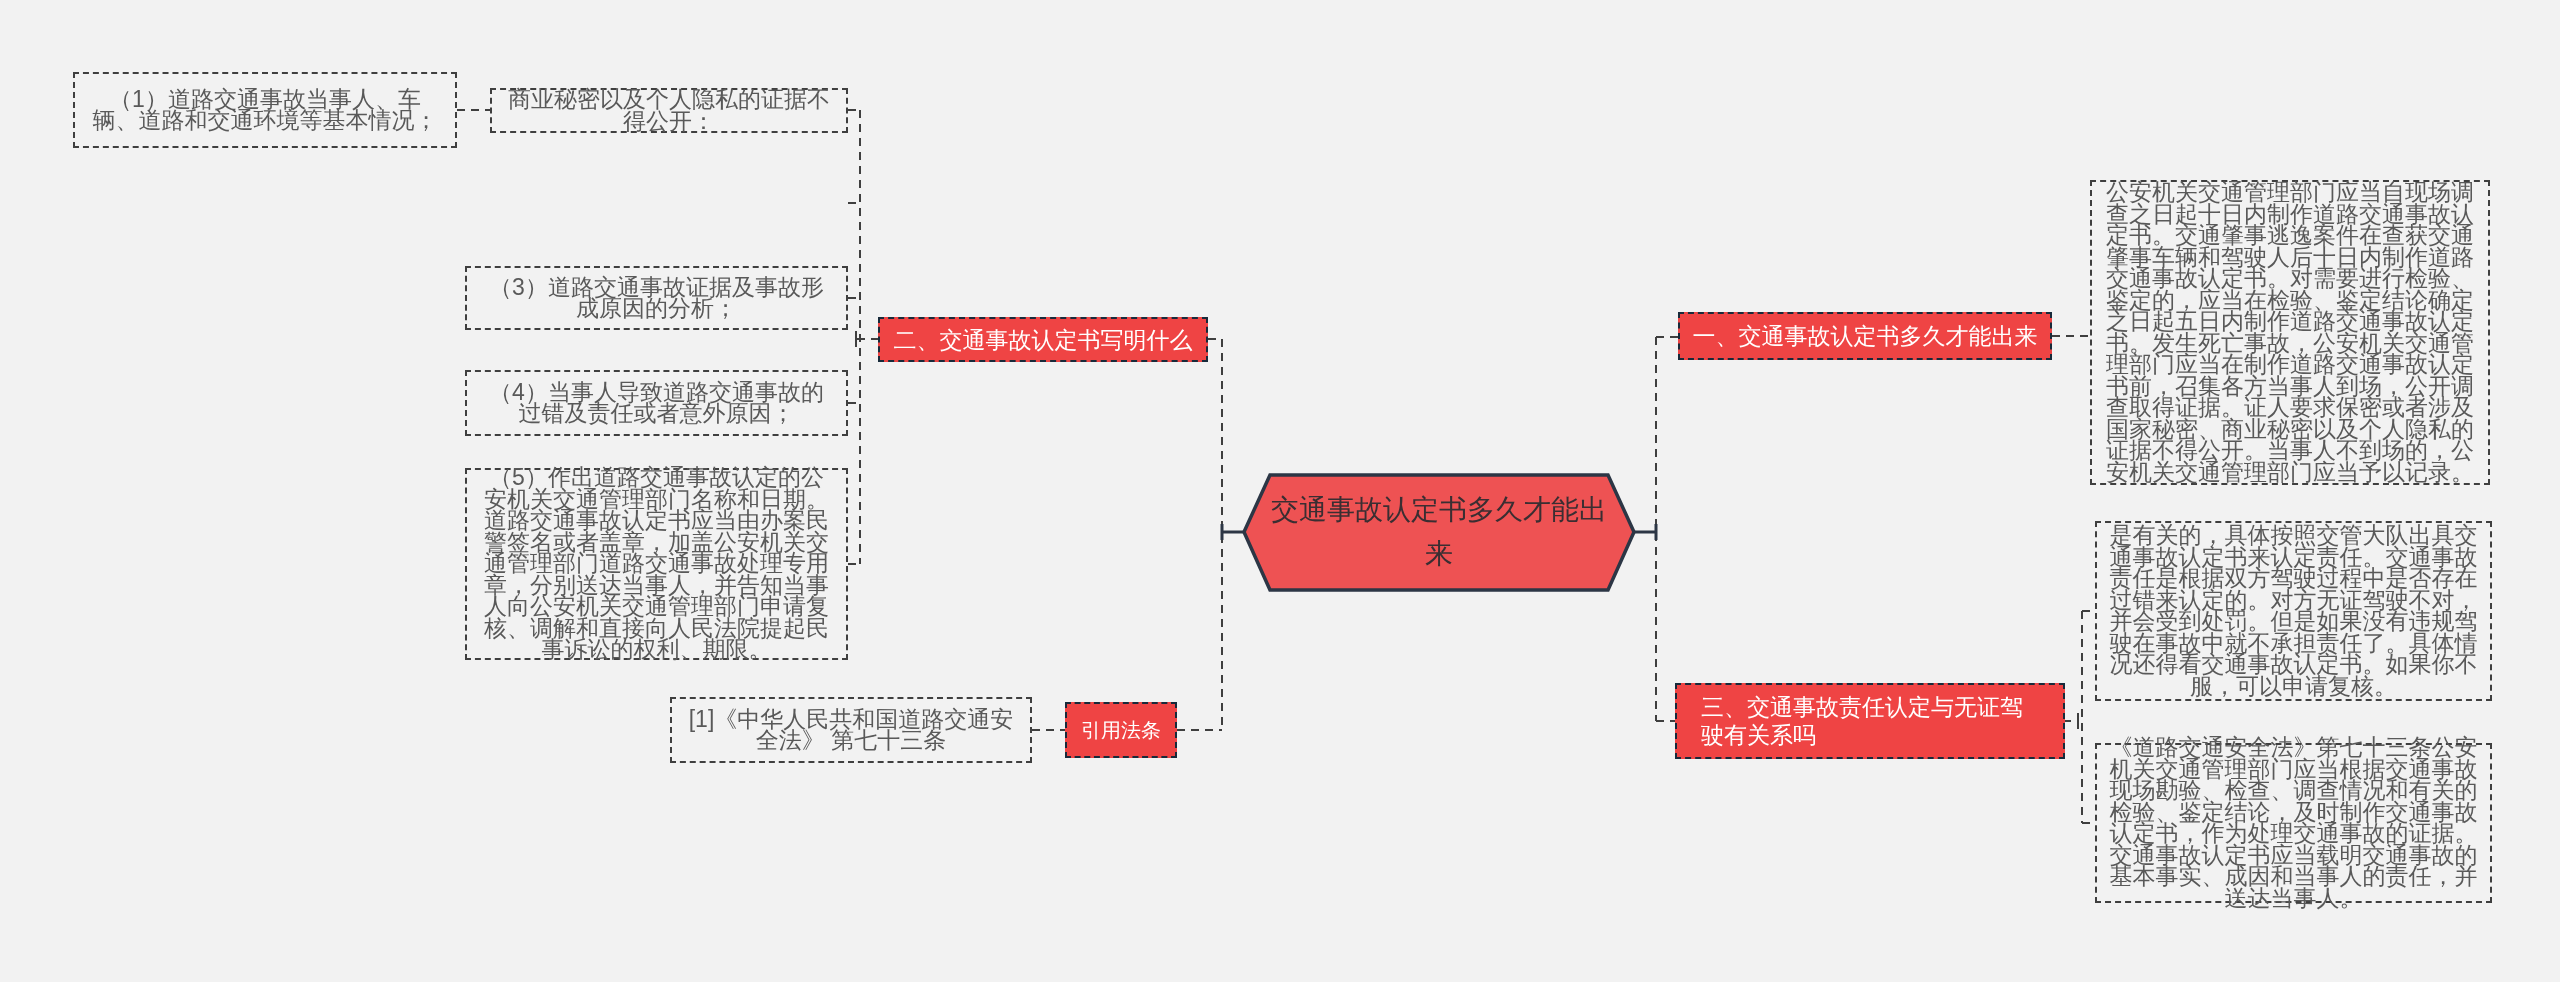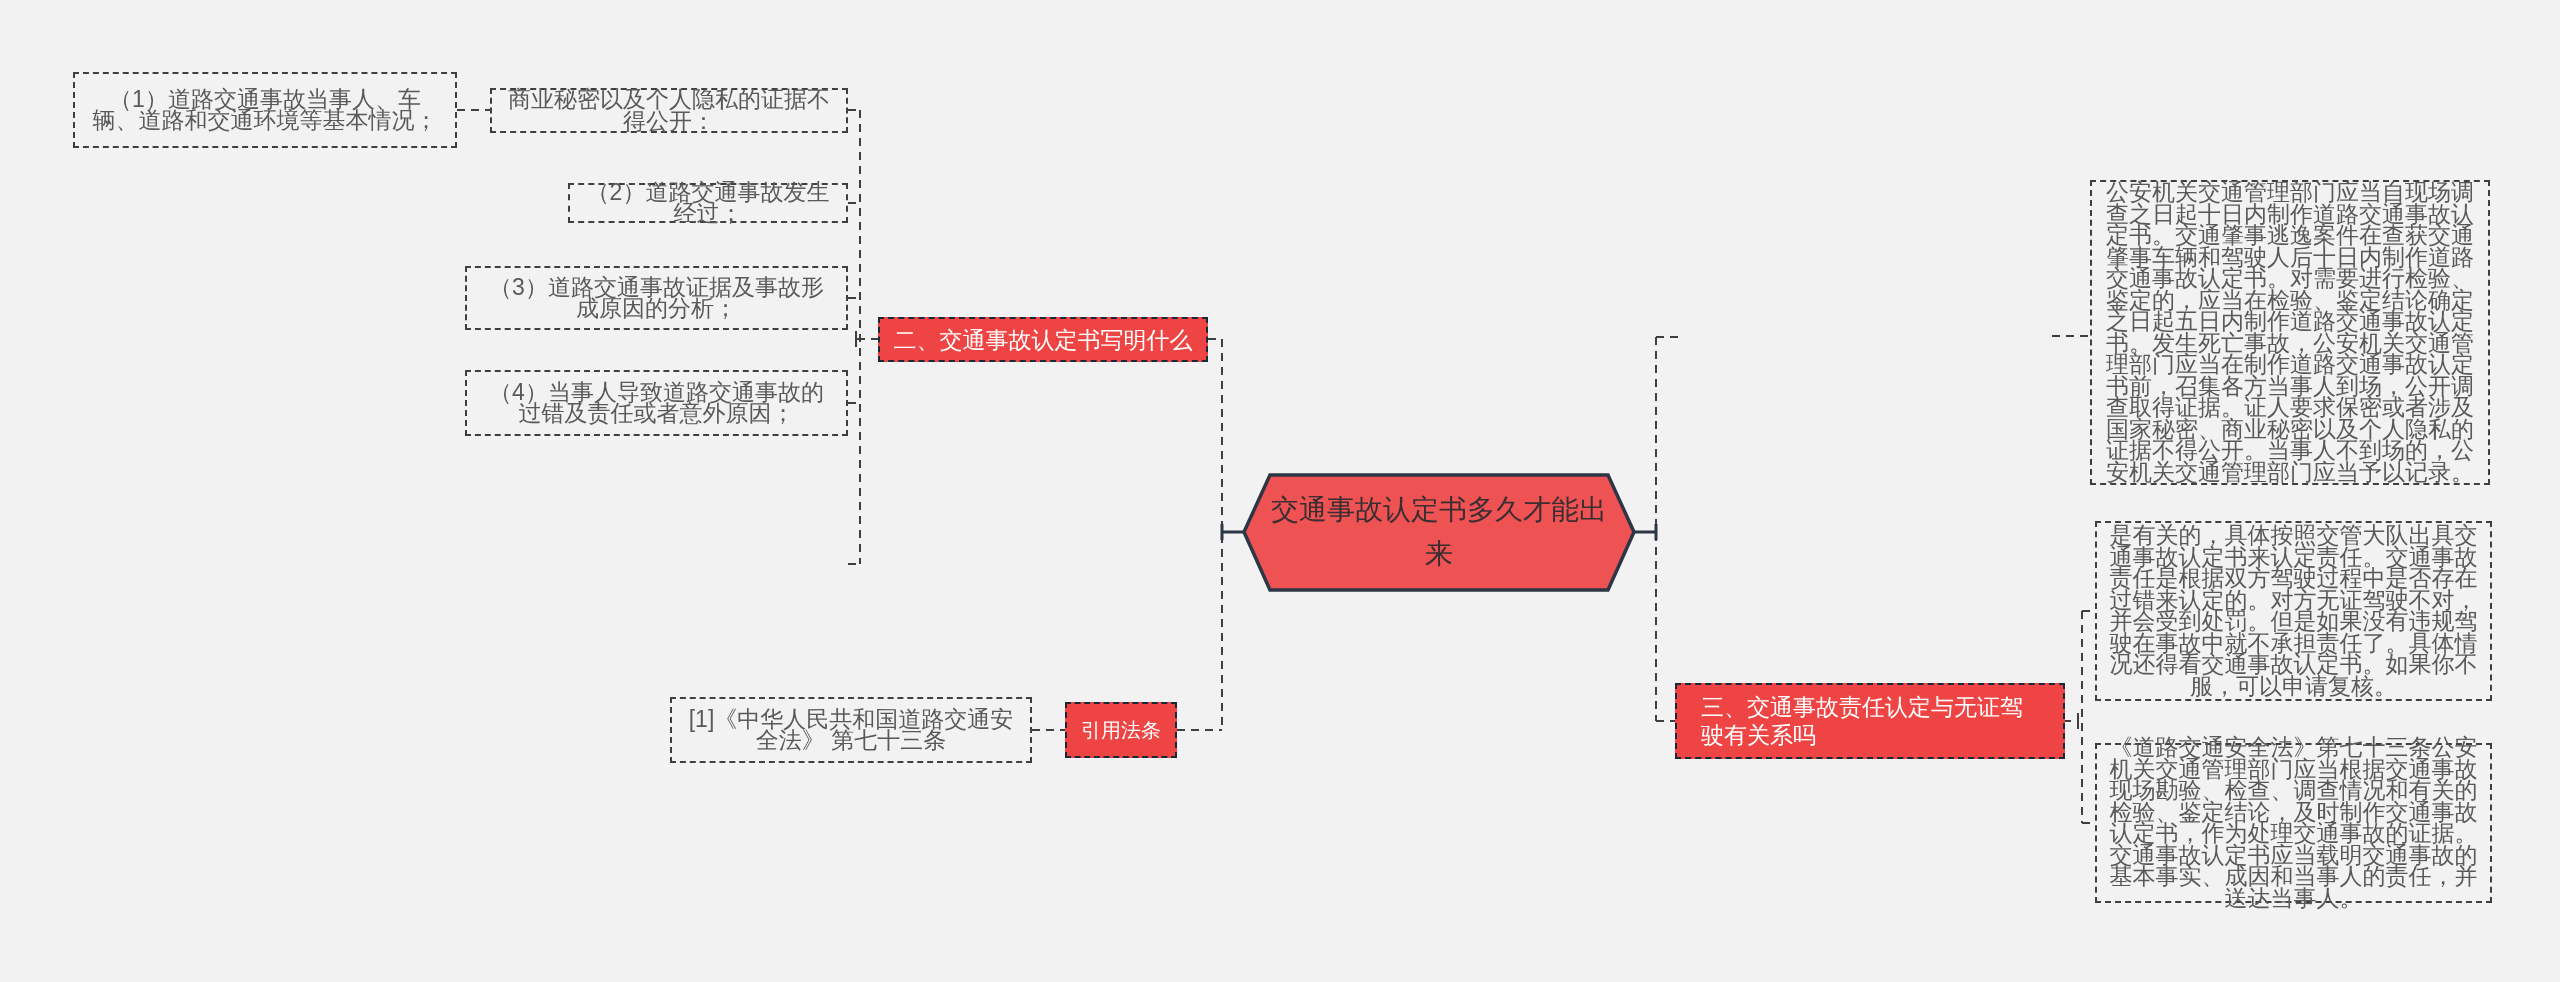--- a/index.html
+++ b/index.html
@@ -72,33 +72,34 @@
     </g>
     <polygon points="1244,532 1270,475 1608,475 1634,532 1608,590 1270,590" fill="#ee5253" stroke="#2c3645" stroke-width="3.5"></polygon>
   </svg>
 
   <div class="center-label" style="left:1270px;top:477px;width:338px;height:110px;">交通事故认定书多久才能出来</div>
 
   <div class="dash-box" style="left:73px;top:72px;width:384px;height:76px;">（1）道路交通事故当事人、车辆、道路和交通环境等基本情况；</div>
 
   <div class="dash-box" style="left:490px;top:88px;width:358px;height:45px;">商业秘密以及个人隐私的证据不得公开：</div>
 
-  <div class="dash-box" style="left:568px;top:183px;width:280px;height:40px;">（2）道路交通事故发生经过；</div>
 
   <div class="dash-box" style="left:465px;top:266px;width:383px;height:64px;">（3）道路交通事故证据及事故形成原因的分析；</div>
 
   <div class="dash-box" style="left:465px;top:370px;width:383px;height:66px;">（4）当事人导致道路交通事故的过错及责任或者意外原因；</div>
 
+  <div class="dash-box" style="left:465px;top:468px;width:383px;height:192px;">（5）作出道路交通事故认定的公安机关交通管理部门名称和日期。道路交通事故认定书应当由办案民警签名或者盖章，加盖公安机关交通管理部门道路交通事故处理专用章，分别送达当事人，并告知当事人向公安机关交通管理部门申请复核、调解和直接向人民法院提起民事诉讼的权利、期限。</div>
 
   <div class="topic" style="left:878px;top:317px;width:330px;height:45px;">二、交通事故认定书写明什么</div>
 
   <div class="dash-box" style="left:670px;top:697px;width:362px;height:66px;">[1]《中华人民共和国道路交通安全法》 第七十三条</div>
 
   <div class="topic" style="left:1065px;top:702px;width:112px;height:56px;font-size:20px;">引用法条</div>
 
+  <div class="topic" style="left:1678px;top:312px;width:374px;height:48px;">一、交通事故认定书多久才能出来</div>
 
   <div class="dash-box" style="left:2090px;top:180px;width:400px;height:305px;">公安机关交通管理部门应当自现场调查之日起十日内制作道路交通事故认定书。交通肇事逃逸案件在查获交通肇事车辆和驾驶人后十日内制作道路交通事故认定书。对需要进行检验、鉴定的，应当在检验、鉴定结论确定之日起五日内制作道路交通事故认定书。发生死亡事故，公安机关交通管理部门应当在制作道路交通事故认定书前，召集各方当事人到场，公开调查取得证据。证人要求保密或者涉及国家秘密、商业秘密以及个人隐私的证据不得公开。当事人不到场的，公安机关交通管理部门应当予以记录。</div>
 
   <div class="topic left-align" style="left:1675px;top:683px;width:390px;height:76px;">三、交通事故责任认定与无证驾驶有关系吗</div>
 
   <div class="dash-box" style="left:2095px;top:743px;width:397px;height:160px;">《道路交通安全法》第七十三条公安机关交通管理部门应当根据交通事故现场勘验、检查、调查情况和有关的检验、鉴定结论，及时制作交通事故认定书，作为处理交通事故的证据。交通事故认定书应当载明交通事故的基本事实、成因和当事人的责任，并送达当事人。</div>
 
   <div class="dash-box" style="left:2095px;top:521px;width:397px;height:180px;">是有关的，具体按照交管大队出具交通事故认定书来认定责任。交通事故责任是根据双方驾驶过程中是否存在过错来认定的。对方无证驾驶不对，并会受到处罚。但是如果没有违规驾驶在事故中就不承担责任了。具体情况还得看交通事故认定书。如果你不服，可以申请复核。</div>
 
 </div>

